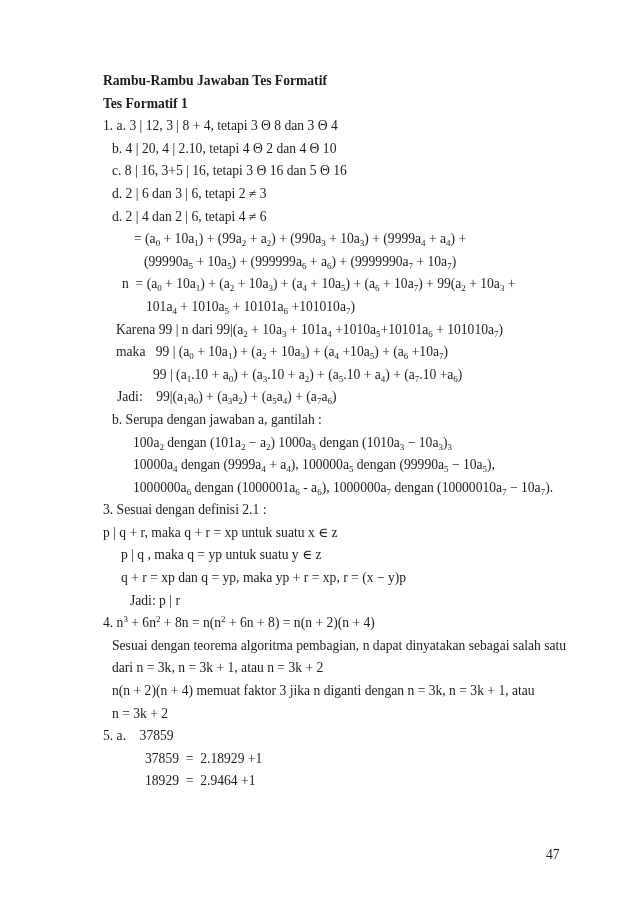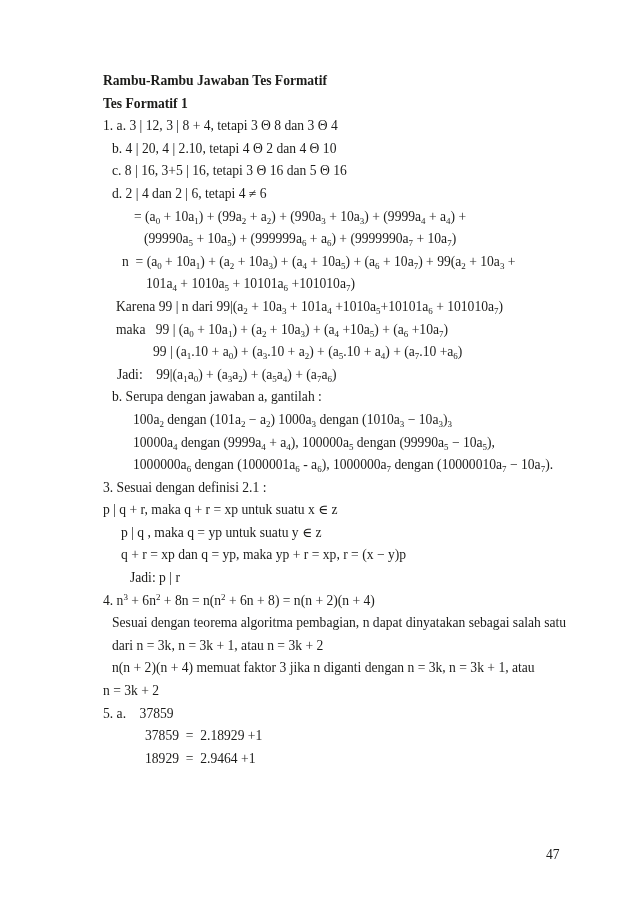--- a/index.html
+++ b/index.html
@@ -47,20 +47,21 @@
 <body>
 
 <div class="page">
   <div class="content">
     <div class="line heading">Rambu-Rambu Jawaban Tes Formatif</div>
     <div class="line heading">Tes Formatif 1</div>
     <div id="doc-lines">
         <div class="line" style="margin-left: 0px;">1. a. 3 | 12, 3 | 8 + 4, tetapi 3 Θ 8 dan 3 Θ 4</div>
         <div class="line" style="margin-left: 9px;">b. 4 | 20, 4 | 2.10, tetapi 4 Θ 2 dan 4 Θ 10</div>
         <div class="line" style="margin-left: 9px;">c. 8 | 16, 3+5 | 16, tetapi 3 Θ 16 dan 5 Θ 16</div>
+        <div class="line" style="margin-left: 9px;">d. 2 | 6 dan 3 | 6, tetapi 2 ≠ 3</div>
         <div class="line" style="margin-left: 9px;">d. 2 | 4 dan 2 | 6, tetapi 4 ≠ 6</div>
         <div class="line" style="margin-left: 31px;">= (a<sub>0</sub> + 10a<sub>1</sub>) + (99a<sub>2</sub> + a<sub>2</sub>) + (990a<sub>3</sub> + 10a<sub>3</sub>) + (9999a<sub>4</sub> + a<sub>4</sub>) +</div>
         <div class="line" style="margin-left: 41px;">(99990a<sub>5</sub> + 10a<sub>5</sub>) + (999999a<sub>6</sub> + a<sub>6</sub>) + (9999990a<sub>7</sub> + 10a<sub>7</sub>)</div>
         <div class="line" style="margin-left: 19px;">n&nbsp;&nbsp;= (a<sub>0</sub> + 10a<sub>1</sub>) + (a<sub>2</sub> + 10a<sub>3</sub>) + (a<sub>4</sub> + 10a<sub>5</sub>) + (a<sub>6</sub> + 10a<sub>7</sub>) + 99(a<sub>2</sub> + 10a<sub>3</sub> +</div>
         <div class="line" style="margin-left: 43px;">101a<sub>4</sub> + 1010a<sub>5</sub> + 10101a<sub>6</sub> +101010a<sub>7</sub>)</div>
         <div class="line" style="margin-left: 13px;">Karena 99 | n dari 99|(a<sub>2</sub> + 10a<sub>3</sub> + 101a<sub>4</sub> +1010a<sub>5</sub>+10101a<sub>6</sub> + 101010a<sub>7</sub>)</div>
         <div class="line" style="margin-left: 13px;">maka&nbsp;&nbsp; 99 | (a<sub>0</sub> + 10a<sub>1</sub>) + (a<sub>2</sub> + 10a<sub>3</sub>) + (a<sub>4</sub> +10a<sub>5</sub>) + (a<sub>6</sub> +10a<sub>7</sub>)</div>
         <div class="line" style="margin-left: 50px;">99 | (a<sub>1</sub>.10 + a<sub>0</sub>) + (a<sub>3</sub>.10 + a<sub>2</sub>) + (a<sub>5</sub>.10 + a<sub>4</sub>) + (a<sub>7</sub>.10 +a<sub>6</sub>)</div>
         <div class="line" style="margin-left: 14px;">Jadi:&nbsp;&nbsp;&nbsp; 99|(a<sub>1</sub>a<sub>0</sub>) + (a<sub>3</sub>a<sub>2</sub>) + (a<sub>5</sub>a<sub>4</sub>) + (a<sub>7</sub>a<sub>6</sub>)</div>
         <div class="line" style="margin-left: 9px;">b. Serupa dengan jawaban a, gantilah :</div>
@@ -69,20 +70,20 @@
         <div class="line" style="margin-left: 30px;">1000000a<sub>6</sub> dengan (1000001a<sub>6</sub> - a<sub>6</sub>), 1000000a<sub>7</sub> dengan (10000010a<sub>7</sub> − 10a<sub>7</sub>).</div>
         <div class="line" style="margin-left: 0px;">3. Sesuai dengan definisi 2.1 :</div>
         <div class="line" style="">p | q + r, maka q + r = xp untuk suatu x ∈ z</div>
         <div class="line" style="margin-left: 18px;">p | q , maka q = yp untuk suatu y ∈ z</div>
         <div class="line" style="margin-left: 18px;">q + r = xp dan q = yp, maka yp + r = xp, r = (x − y)p</div>
         <div class="line" style="margin-left: 27px;">Jadi: p | r</div>
         <div class="line" style="margin-left: 0px;">4. n<sup>3</sup> + 6n<sup>2</sup> + 8n = n(n<sup>2</sup> + 6n + 8) = n(n + 2)(n + 4)</div>
         <div class="line" style="margin-left: 9px;">Sesuai dengan teorema algoritma pembagian, n dapat dinyatakan sebagai salah satu</div>
         <div class="line" style="margin-left: 9px;">dari n = 3k, n = 3k + 1, atau n = 3k + 2</div>
         <div class="line" style="margin-left: 9px;">n(n + 2)(n + 4) memuat faktor 3 jika n diganti dengan n = 3k, n = 3k + 1, atau</div>
-        <div class="line" style="">n = 3k + 2</div>
+        <div class="line" style="margin-left: 9px;">n = 3k + 2</div>
         <div class="line" style="margin-left: 0px;">5. a.&nbsp;&nbsp;&nbsp;&nbsp;37859</div>
         <div class="line" style="margin-left: 42px;">37859&nbsp; =&nbsp; 2.18929 +1</div>
         <div class="line" style="margin-left: 42px;">18929&nbsp; =&nbsp; 2.9464 +1</div>
       </div>
   </div>
   <div class="page-number">47</div>
 </div>
 
 </body></html>

